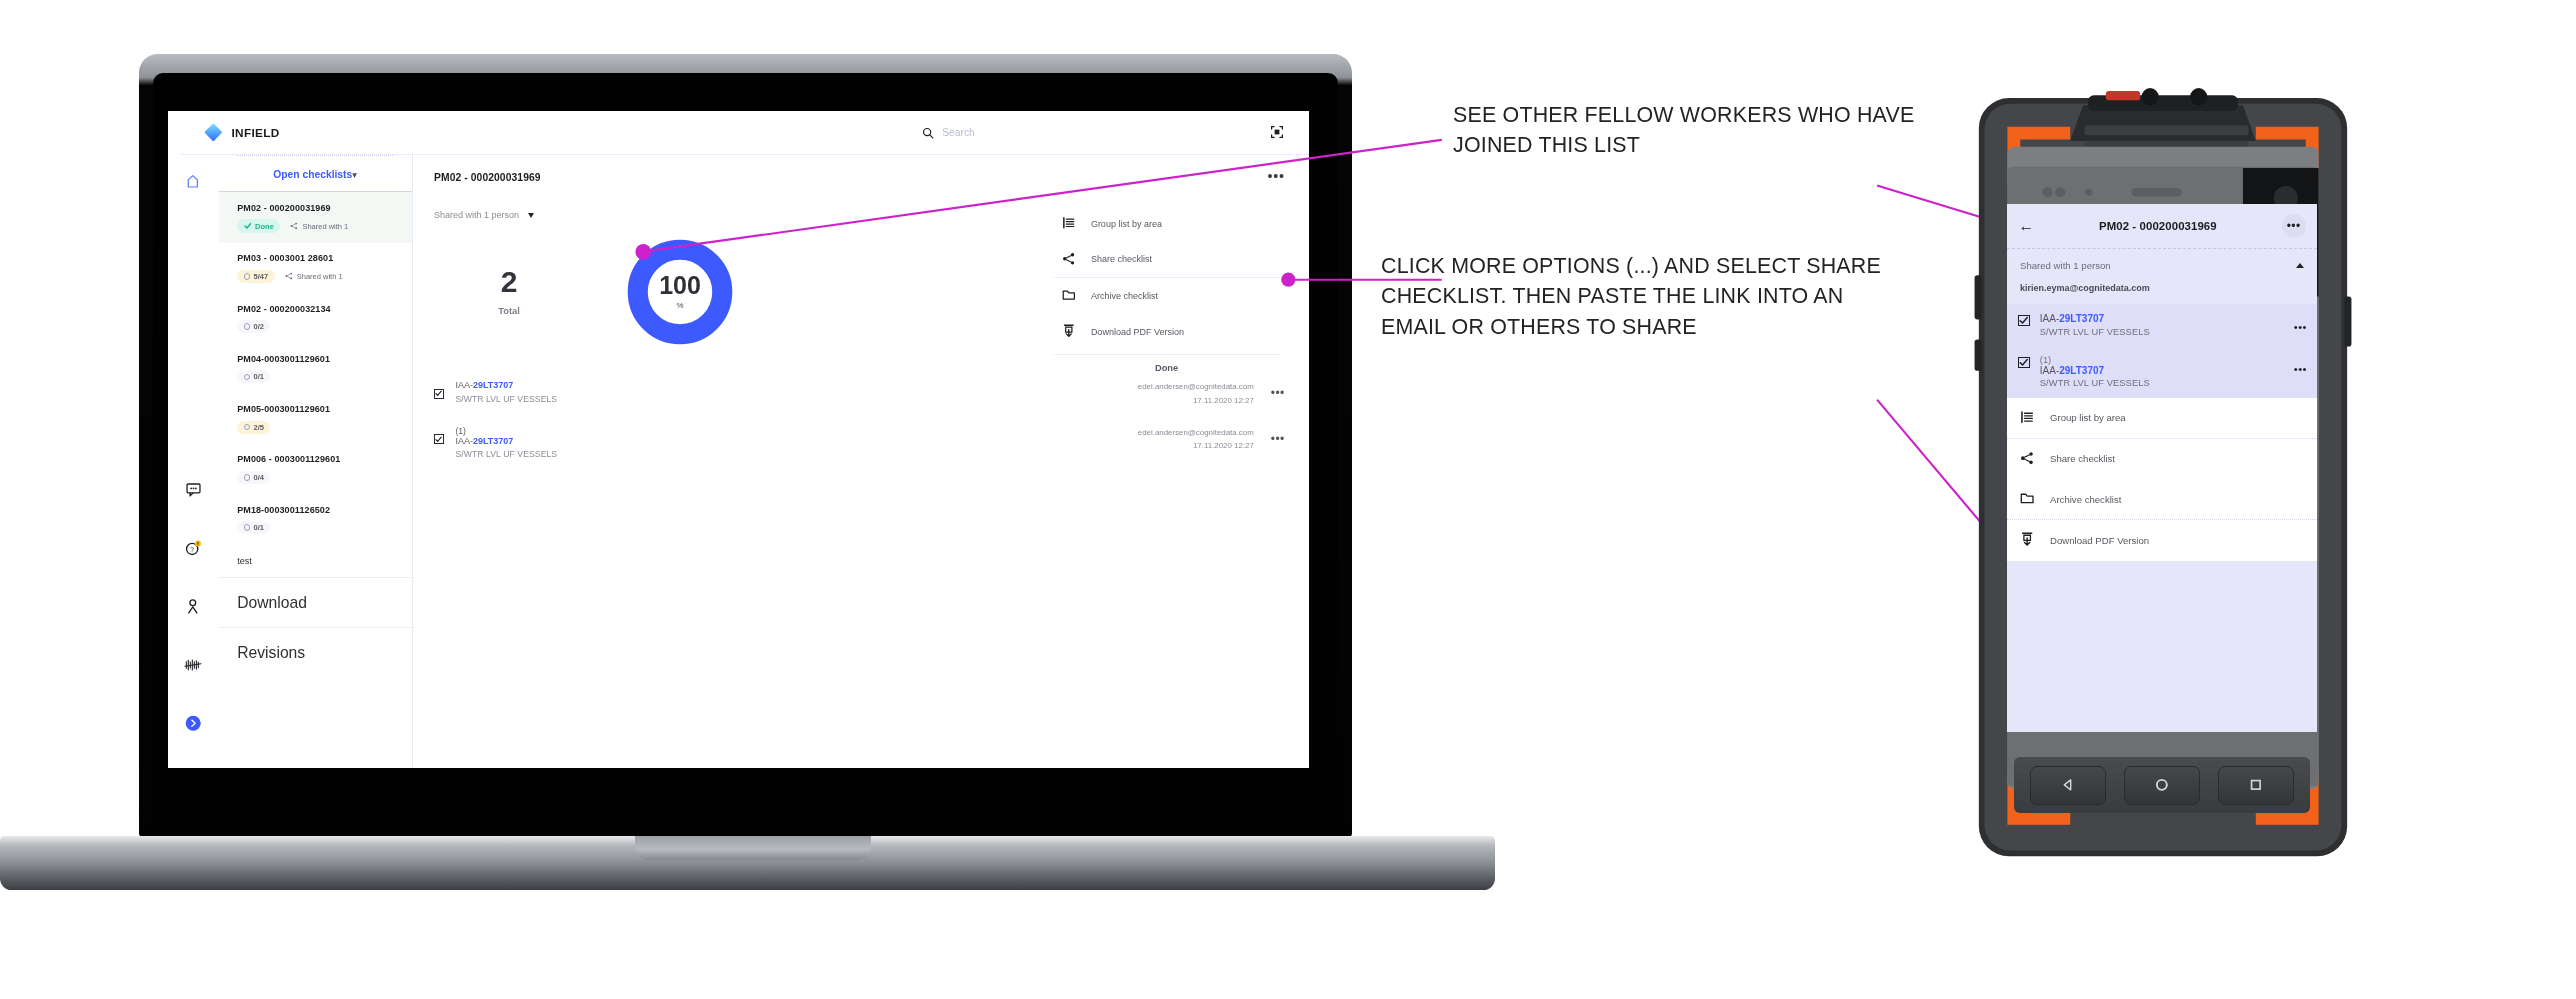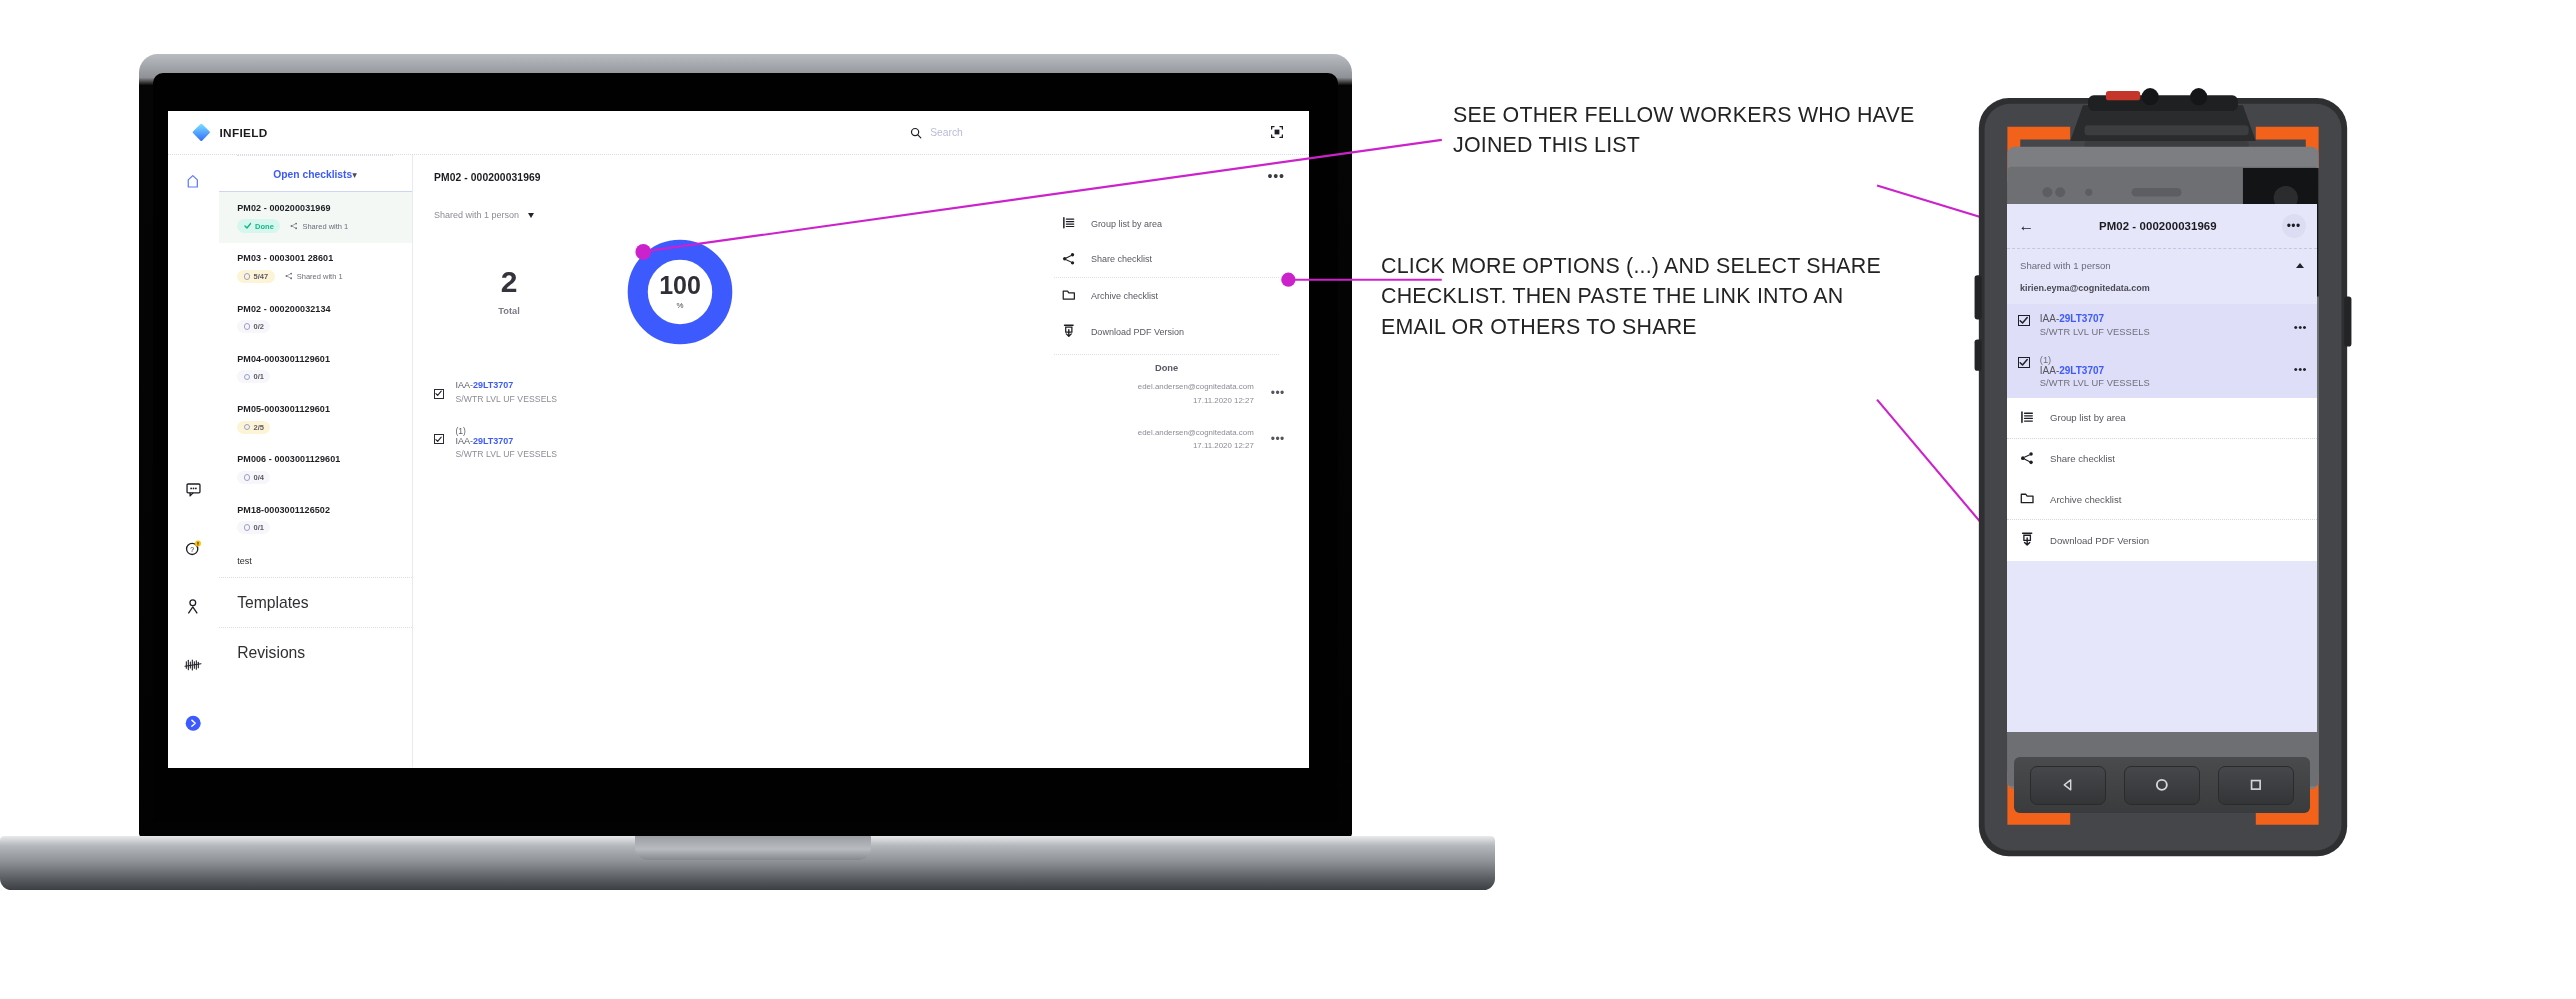--- a/index.html
+++ b/index.html
@@ -35,21 +35,21 @@
   .laptop-notch {
     position: absolute; left: 50%; top: 782px; transform: translateX(-50%);
     width: 236px; height: 24px;
     background: linear-gradient(180deg,#9b9ea2 0%, #b8bbbf 55%, #85888c 100%);
     border-radius: 0 0 13px 13px;
   }
 
   
   .app-header {
     height: 44px; display: flex; align-items: center; padding: 0 24px;
-    border-bottom: 0.7px dotted #d8d9f0; position: relative;
+    border-bottom: 0.7px dotted #d8d9f0; position: relative; margin-left: 12px;
   }
   .brand { display: flex; align-items: center; gap: 9.3px; }
   .brand-logo { width: 18.6px; height: 18.6px; transform: rotate(0deg); }
   .brand-name { font-size: 11.8px; font-weight: 700; letter-spacing: 0.3px; color: #1b1b1f; }
   .hdr-search { position: absolute; left: 742px; display: flex; align-items: center; gap: 8.6px; }
   .hdr-search span { font-size: 10.3px; color: #b9bbd6; }
   .hdr-expand { position: absolute; right: 26px; }
 
   
   .app-body { display: flex; height: 612px; }
@@ -365,21 +365,21 @@
      <div class="cl-meta">
        <span class="pill pill-zero">
                     <i class="ring-i"></i>
                     <span>0/1</span>
                   </span>
 
      </div>
               </div>
             </div>
           <div class="cl-plain">test</div>
-          <div class="nav-big">Templates</div>
+          <div class="nav-big">Download</div>
           <div class="nav-big">Revisions</div>
         </div>
 
         <div class="main">
           <div class="main-title-row">
             <span class="main-title">PM02 - 000200031969</span>
             <span class="kebab">•••</span>
           </div>
 
           <div class="shared-row">

